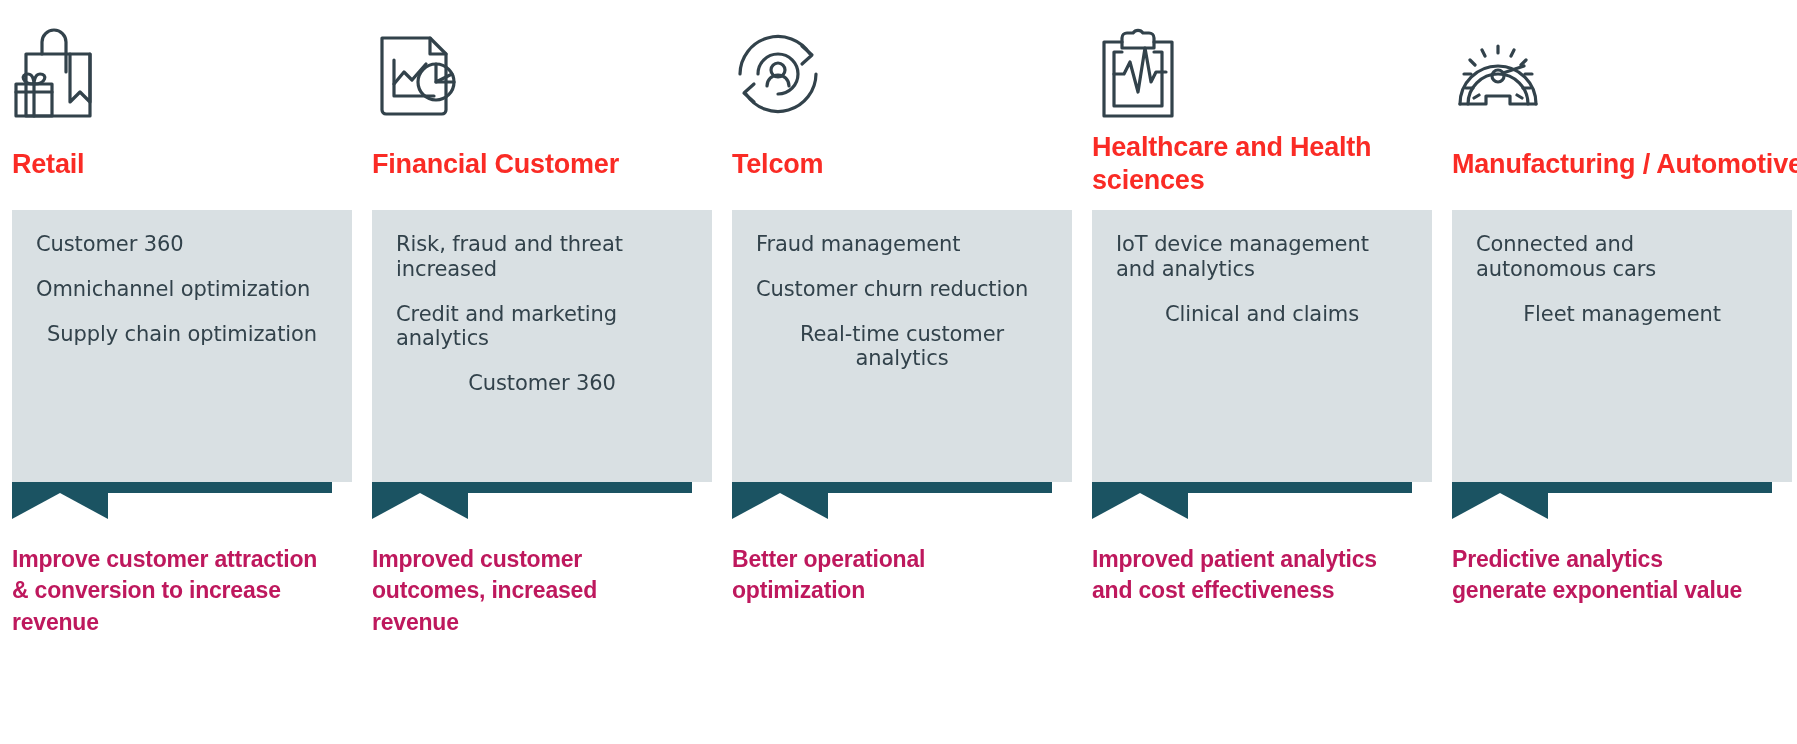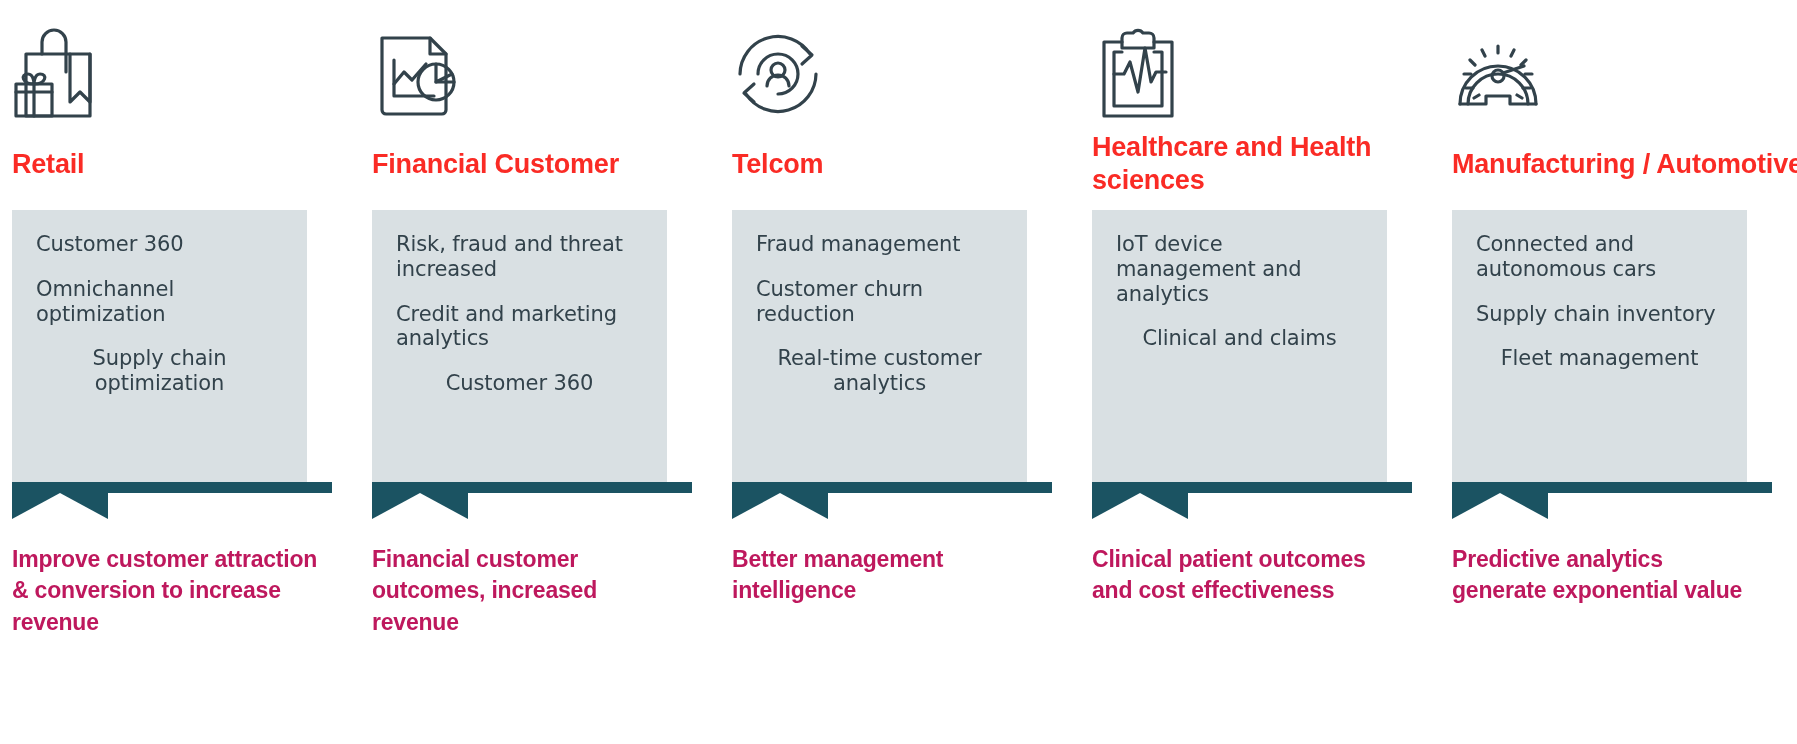--- a/index.html
+++ b/index.html
@@ -42,21 +42,21 @@
   .head {
     color:#fa2b25;
     font-size:27px;
     font-weight:bold;
     line-height:1.22;
     letter-spacing:-0.2px;
   }
 
   
   .box {
-    width:295px;
+    width:340px;
     height:272px;
     background:#d9e0e3;
     padding:22px 24px 10px 24px;
   }
   .item {
     color:#32424b;
     font-size:21px;
     line-height:1.18;
     margin-bottom:20px;
     font-family:"DejaVu Sans", sans-serif;
@@ -140,21 +140,21 @@
     </div>
     <div class="box">
       <div class="item">Risk, fraud and threat increased</div>
       <div class="item">Credit and marketing analytics</div>
       <div class="item">Customer 360</div>
     </div>
     <div class="arrow-zone">
       <div class="arrow-bar"></div>
       <div class="arrow-tip"></div>
     </div>
-    <div class="outcome">Financial customer outcomes, increased revenue</div>
+    <div class="outcome">Improved customer outcomes, increased revenue</div>
   </div>
 
   <div class="col">
     <div class="icon-wrap">
       <svg width="92" height="92" viewBox="0 0 92 92" fill="none" stroke="#32424b" stroke-width="3.2" stroke-linejoin="round" stroke-linecap="round">
         <path d="M8 46 A38 38 0 0 1 78 26"></path>
         <path d="M70 18 L80 27 L70 36"></path>
         <path d="M84 46 A38 38 0 0 1 14 66"></path>
         <path d="M22 74 L12 65 L22 56"></path>
         <path d="M26 46 A20 20 0 1 1 46 66"></path>
@@ -167,21 +167,21 @@
     </div>
     <div class="box">
       <div class="item">Fraud management</div>
       <div class="item">Customer churn reduction</div>
       <div class="item">Real-time customer analytics</div>
     </div>
     <div class="arrow-zone">
       <div class="arrow-bar"></div>
       <div class="arrow-tip"></div>
     </div>
-    <div class="outcome">Better management intelligence</div>
+    <div class="outcome">Better operational optimization</div>
   </div>
 
   <div class="col">
     <div class="icon-wrap">
       <svg width="92" height="92" viewBox="0 0 92 92" fill="none" stroke="#32424b" stroke-width="3.2" stroke-linejoin="round" stroke-linecap="round">
         <path d="M12 14 H30 M62 14 H80 V88 H12 V14"></path>
         <path d="M30 10 a5 5 0 0 1 5 -5 h6 a6 6 0 0 1 10 0 h6 a5 5 0 0 1 5 5 v10 H30 Z"></path>
         <path d="M22 24 H30 M62 24 H70 V78 H22 V24"></path>
         <path d="M22 46 H32 l6 -12 l8 30 l7 -44 l6 34 l5 -10 h10"></path>
       </svg>
@@ -190,41 +190,40 @@
       <div class="head">Healthcare and Health sciences</div>
     </div>
     <div class="box">
       <div class="item">IoT device management and analytics</div>
       <div class="item">Clinical and claims</div>
     </div>
     <div class="arrow-zone">
       <div class="arrow-bar"></div>
       <div class="arrow-tip"></div>
     </div>
-    <div class="outcome">Clinical patient outcomes and cost effectiveness</div>
+    <div class="outcome">Improved patient analytics and cost effectiveness</div>
   </div>
 
   <div class="col">
     <div class="icon-wrap">
       <svg width="92" height="92" viewBox="0 0 92 92" fill="none" stroke="#32424b" stroke-width="3.2" stroke-linejoin="round" stroke-linecap="round">
         <path d="M8 76 A38 38 0 1 1 84 76"></path>
         <path d="M16 76 A30 30 0 1 1 76 76"></path>
         <path d="M8 76 H34 V68 H58 V76 H84"></path>
         <circle cx="46" cy="48" r="6"></circle>
         <path d="M51 45 L72 38"></path>
         <path d="M46 18 V25 M30 22 L33 28 M18 32 L23 37 M12 46 H19 M80 46 H73 M74 32 L69 37 M62 22 L59 28"></path>
         <path d="M14 60 H21 M71 60 H78 M22 70 L27 67 M70 70 L65 67"></path>
       </svg>
     </div>
     <div class="head-wrap">
       <div class="head">Manufacturing / Automotive</div>
     </div>
     <div class="box">
       <div class="item">Connected and autonomous cars</div>
-      <div class="item">Supply chain inventory</div>
       <div class="item">Fleet management</div>
     </div>
     <div class="arrow-zone">
       <div class="arrow-bar"></div>
       <div class="arrow-tip"></div>
     </div>
     <div class="outcome">Predictive analytics generate exponential value</div>
   </div>
 
 </div>

